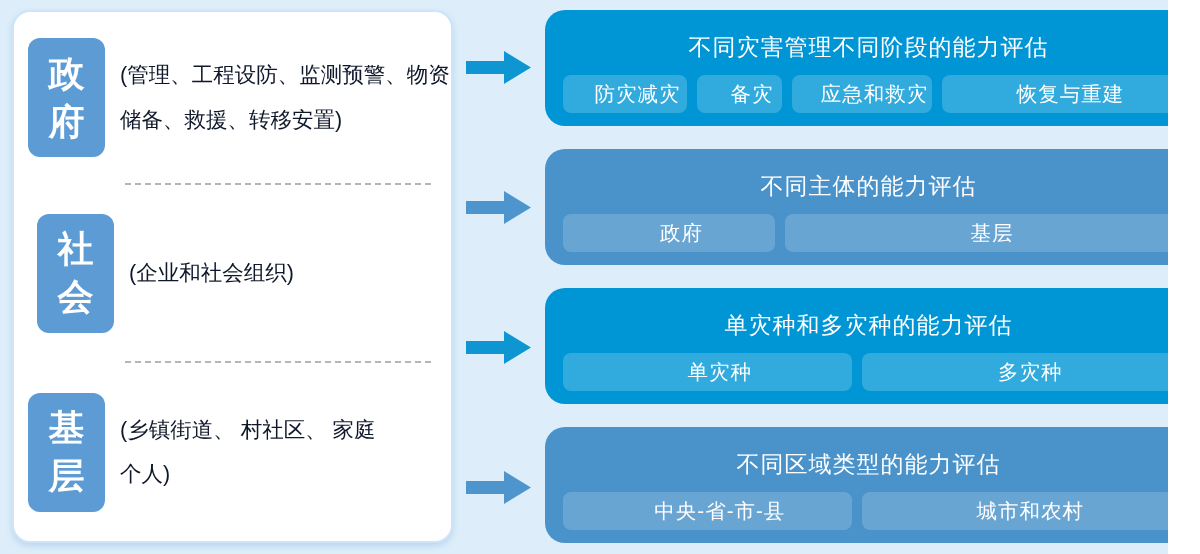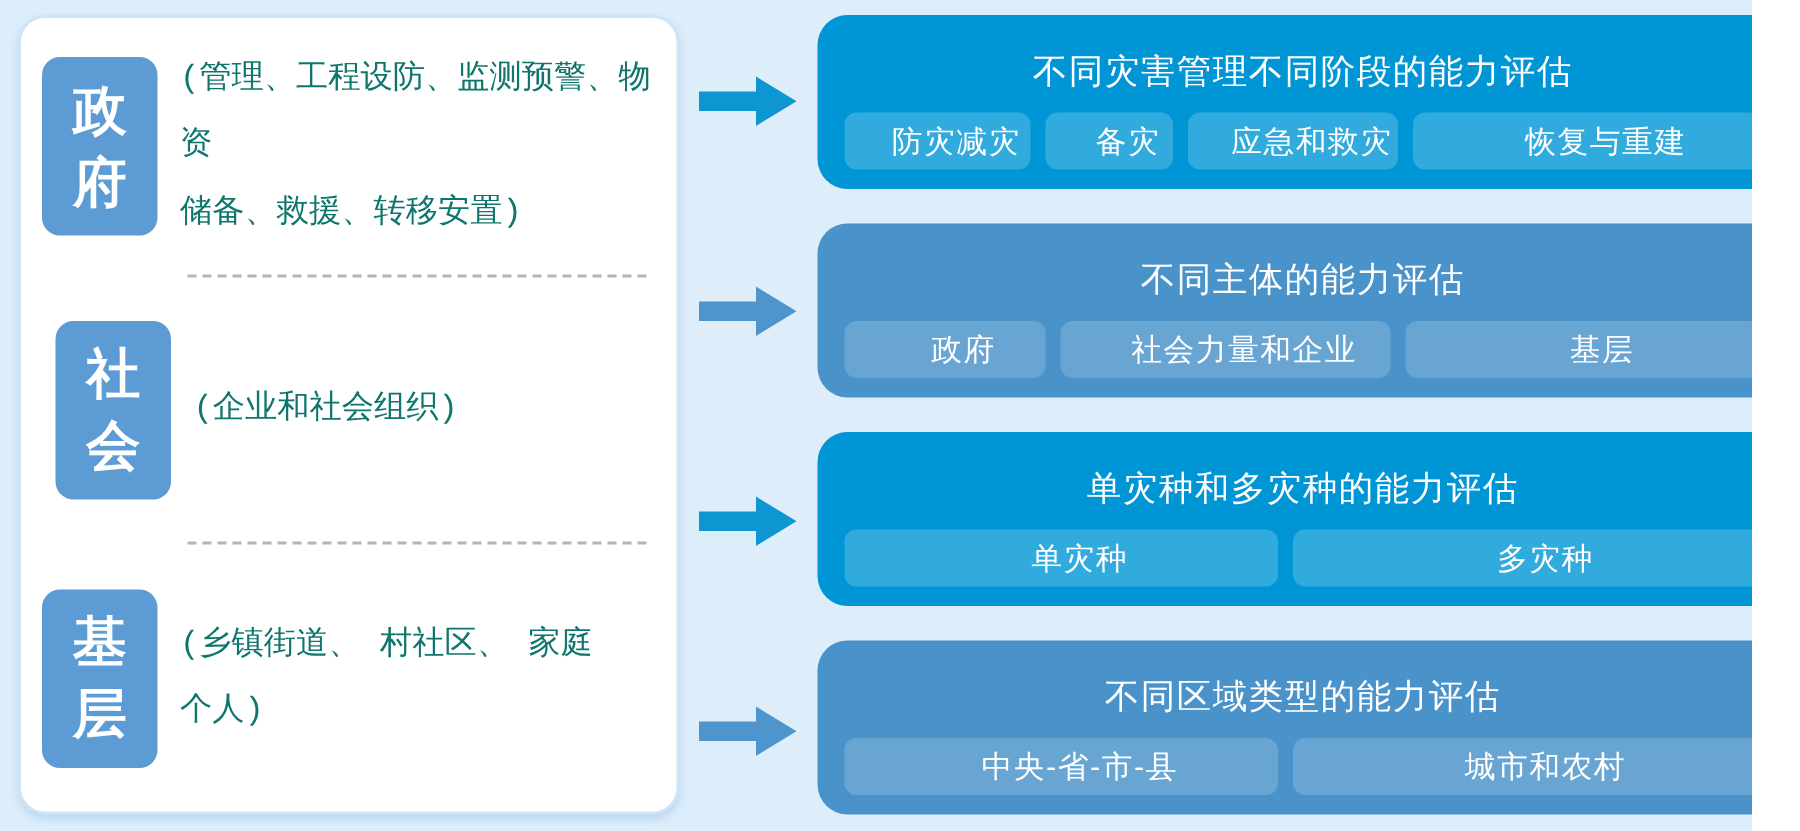--- a/index.html
+++ b/index.html
@@ -24,23 +24,22 @@
     width: 77px; height: 119px; flex: 0 0 77px;
     background: #5c9bd3; border-radius: 12px;
     display: flex; align-items: center; justify-content: center;
   }
   .tag-text {
     color: #ffffff; font-size: 36px; font-weight: bold;
     width: 1.15em; word-break: break-all; text-align: center; line-height: 1.32;
   }
   .desc {
     margin-left: 15px; width: 330px;
-    color: #0f766e; font-size: 21.5px; line-height: 2.05;
+    color: #0f172a; font-size: 21.5px; line-height: 2.05;
     white-space: pre-line;
-    font-family: Liberation Mono, monospace;
   }
   .divider {
     border-top: 2px dashed #b5b5b5; height: 0;
     margin-left: 111px; margin-right: 20px;
   }
 
   
   .arrow { position: absolute; left: 466px; width: 66px; height: 35px; }
   .arrow.a1 { top: 50px; }
   .arrow.a2 { top: 190px; }
@@ -123,21 +122,20 @@
         <div class="pill" style="flex-grow:1.0">备灾</div>
         <div class="pill" style="flex-grow:1.92">应急和救灾</div>
         <div class="pill" style="flex-grow:3.45">恢复与重建</div>
       </div>
     </div>
 
     <div class="box muted">
       <div class="box-title">不同主体的能力评估</div>
       <div class="btn-row">
         <div class="pill" style="flex-grow:1.0">政府</div>
-        <div class="pill" style="flex-grow:1.8">社会力量和企业</div>
         <div class="pill" style="flex-grow:1.95">基层</div>
       </div>
     </div>
 
     <div class="box bright">
       <div class="box-title">单灾种和多灾种的能力评估</div>
       <div class="btn-row">
         <div class="pill" style="flex-grow:1.0">单灾种</div>
         <div class="pill" style="flex-grow:1.09">多灾种</div>
       </div>

